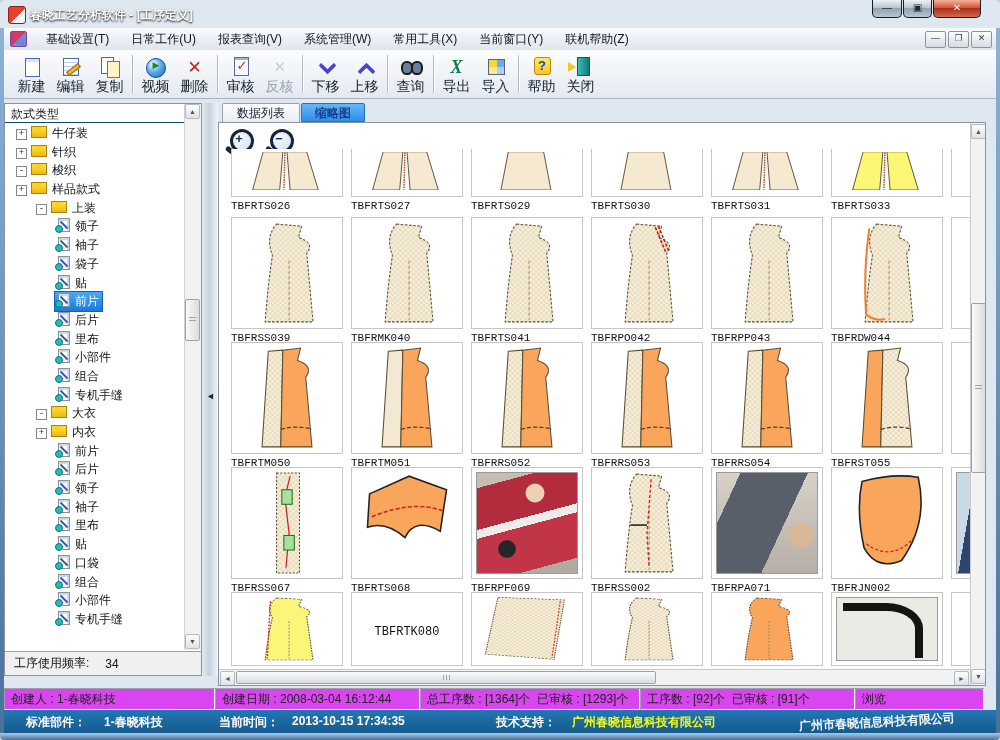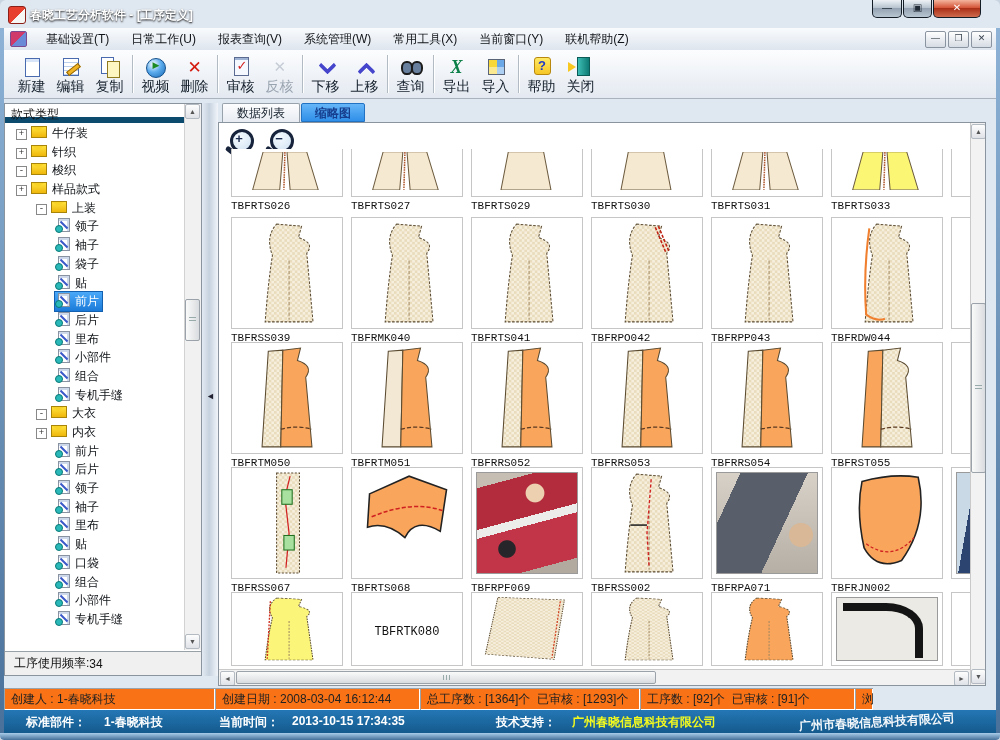--- a/index.html
+++ b/index.html
@@ -66,21 +66,21 @@
   .ic-import::before{content:"";position:absolute;left:5px;top:3px;width:15px;height:14px;border:1px solid #5a6478;
       background:linear-gradient(90deg,#f8d838 0 50%,#6aa8e8 50%),linear-gradient(#fff,#fff);box-shadow:inset 0 -7px 0 rgba(255,255,255,.45);}
   .ic-help::before{content:"?";position:absolute;left:5px;top:1px;width:15px;height:16px;border:1px solid #b8880e;border-radius:3px;
       background:linear-gradient(#ffe964,#f6c626);color:#2038c8;font-weight:bold;font-size:13px;line-height:16px;text-align:center;}
   .ic-exit::before{content:"";position:absolute;left:9px;top:1px;width:11px;height:17px;border:1px solid #0a5a58;
       background:linear-gradient(90deg,#3cbcb4,#0e7a74);}
   .ic-exit::after{content:"";position:absolute;left:0px;top:6px;width:0;height:0;border:5px solid transparent;
       border-left:8px solid #f8c820;}
   
   .sidebar{position:absolute;left:4px;top:103px;width:198px;height:573px;background:#fff;border:1px solid #8a949e;box-sizing:border-box;}
-  .sbheader{position:absolute;left:0;top:0;right:0;height:19px;border-bottom:6px solid #0c4a6e;padding:2px 6px;box-sizing:border-box;color:#111;}
+  .sbheader{position:absolute;left:0;top:0;right:0;height:19px;border-bottom:1px solid #0c4a6e;padding:2px 6px;box-sizing:border-box;color:#111;}
   .tree{position:absolute;left:0;top:20px;width:181px;height:525px;overflow:hidden;}
   .ti{height:18.7px;line-height:18.7px;white-space:nowrap;color:#101418;}
   .lv0{padding-left:8px;}.lv1{padding-left:28px;}.lv2{padding-left:50px;}
   .rowc{display:inline-block;padding:0 3px;}
   .sel .rowc{background:linear-gradient(#4aa9f8,#1b7ad8);color:#fff;outline:1px solid #1360b0;}
   .exp{width:9px;height:9px;display:inline-block;border:1px solid #888;background:#fff;margin-right:4px;
       font:9px/8px "Liberation Mono",monospace;text-align:center;color:#333;vertical-align:1px;}
   .fold{width:14px;height:10px;display:inline-block;margin-right:5px;position:relative;vertical-align:-1px;
       background:linear-gradient(#ffe23c,#efb70c);border:1px solid #a88508;}
   .fold::before{content:"";position:absolute;left:0;top:0;border-left:6px solid transparent;border-right:6px solid transparent;border-top:4px solid #f8d326;}
@@ -90,21 +90,21 @@
   .doc::after{content:"";position:absolute;left:0px;top:5px;width:10px;height:2px;background:#3a58c8;transform:rotate(45deg);}
   .tscroll{position:absolute;right:0;top:0;width:16px;height:546px;background:#f1f1f1;border-left:1px solid #d2d2d2;}
   .sarr{position:absolute;left:0;width:15px;height:15px;background:linear-gradient(#fdfdfd,#dfe2e7);border:1px solid #b4bac2;
       border-radius:2px;text-align:center;font-size:7px;line-height:13px;color:#555;box-sizing:border-box;}
   .sthumbV{position:absolute;left:0px;width:15px;background:linear-gradient(90deg,#fafafa,#d9dcdf);border:1px solid #9ba2aa;
       border-radius:2px;box-sizing:border-box;}
   .grip{position:absolute;left:3px;right:3px;top:50%;height:6px;margin-top:-3px;
       background:repeating-linear-gradient(#9aa 0 1px,transparent 1px 3px);}
   .freqbox{position:absolute;left:0;bottom:0;width:196px;height:24px;background:#f0f0f0;border-top:1px solid #98a0a8;
       display:flex;align-items:center;padding:0 9px;box-sizing:border-box;color:#111;}
-  .freqval{}
+  .freqval{margin-left:16px;}
   
   .splitter{position:absolute;left:202px;top:103px;width:16px;height:573px;
       background:linear-gradient(90deg,#e3eaf2,#c6d2df 45%,#f1f5fa);}
   .splarrow{position:absolute;left:4px;top:288px;font-size:9px;color:#223;}
   
   .tab{position:absolute;top:103px;height:19px;box-sizing:border-box;text-align:center;line-height:18px;border-radius:2px 2px 0 0;}
   .tab-idle{left:222px;width:78px;background:linear-gradient(#fcfdfe,#e8ecf2);border:1px solid #98a2ac;border-bottom:none;color:#15202c;}
   .tab-act{left:301px;width:64px;background:linear-gradient(#66b6f8,#2f8fe8);border:1px solid #2272c4;color:#173f8f;font-weight:bold;}
   
   .thumbwrap{position:absolute;left:218px;top:122px;width:768px;height:564px;background:#fff;border:1px solid #8a949e;
@@ -132,21 +132,21 @@
   .ph-bw .arc{position:absolute;left:6%;top:8%;width:72%;height:76%;border-top:8px solid #141414;border-right:8px solid #141414;
      border-radius:0 46% 0 0;}
   .ph-blue{background:linear-gradient(100deg,#c9d9e5 0 16%,#2c4470 16% 55%,#101c38 55% 85%,#3a5584 85%);}
   
   .vscroll{position:absolute;left:751px;top:0;width:16px;height:562px;background:#f2f2f2;border-left:1px solid #c9c9c9;}
   .hscroll{position:absolute;left:0;top:546px;width:751px;height:16px;background:#f2f2f2;border-top:1px solid #c9c9c9;}
   .sthumbH{position:absolute;top:1px;height:13px;background:linear-gradient(#fafafa,#d9dcdf);border:1px solid #9ba2aa;border-radius:2px;box-sizing:border-box;}
   .gripH{position:absolute;top:3px;bottom:3px;left:50%;width:7px;margin-left:-3px;
       background:repeating-linear-gradient(90deg,#9aa 0 1px,transparent 1px 3px);}
   
-  .statusbar{position:absolute;left:4px;top:688px;width:869px;height:22px;background:#f97316;display:flex;color:#222;}
+  .statusbar{position:absolute;left:4px;top:688px;width:980px;height:22px;background:#d946ef;display:flex;color:#222;}
   .sp{box-shadow:inset 1px 1px 0 #9aa2aa,inset -1px -1px 0 #fff;padding:3px 7px;box-sizing:border-box;white-space:pre;overflow:hidden;}
   .footer{position:absolute;left:4px;top:710px;width:992px;height:23px;color:#fff;font-weight:bold;
       background:linear-gradient(#2477b5,#145a8d);overflow:hidden;}
   .footer span{position:absolute;top:4px;white-space:pre;}
   .f-user-l{left:22px;} .f-user{left:100px;} .f-time-l{left:215px;} .f-time{left:288px;}
   .f-sup-l{left:492px;} .f-sup{left:568px;color:#f4fa1e;}
   .f-marq{left:795px;top:2px;transform:rotate(-3deg);opacity:.95;font-weight:bold;}
 </style>
 </head>
 <body>

